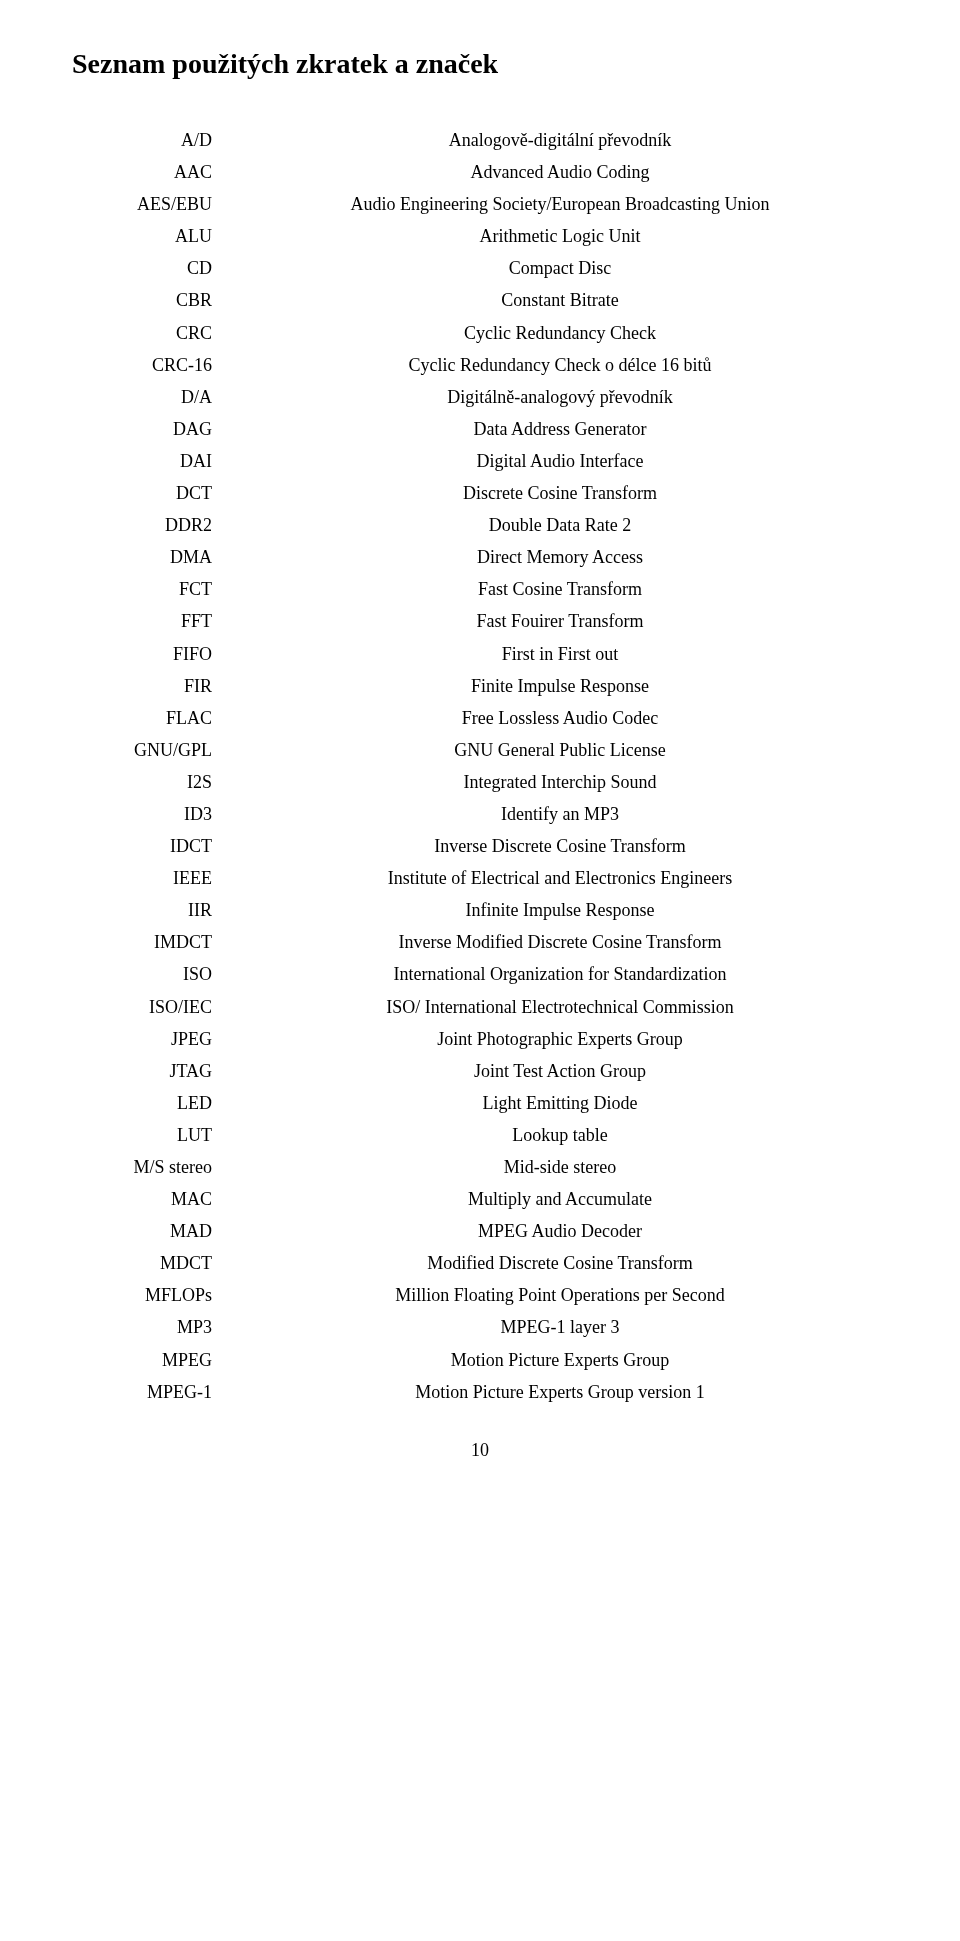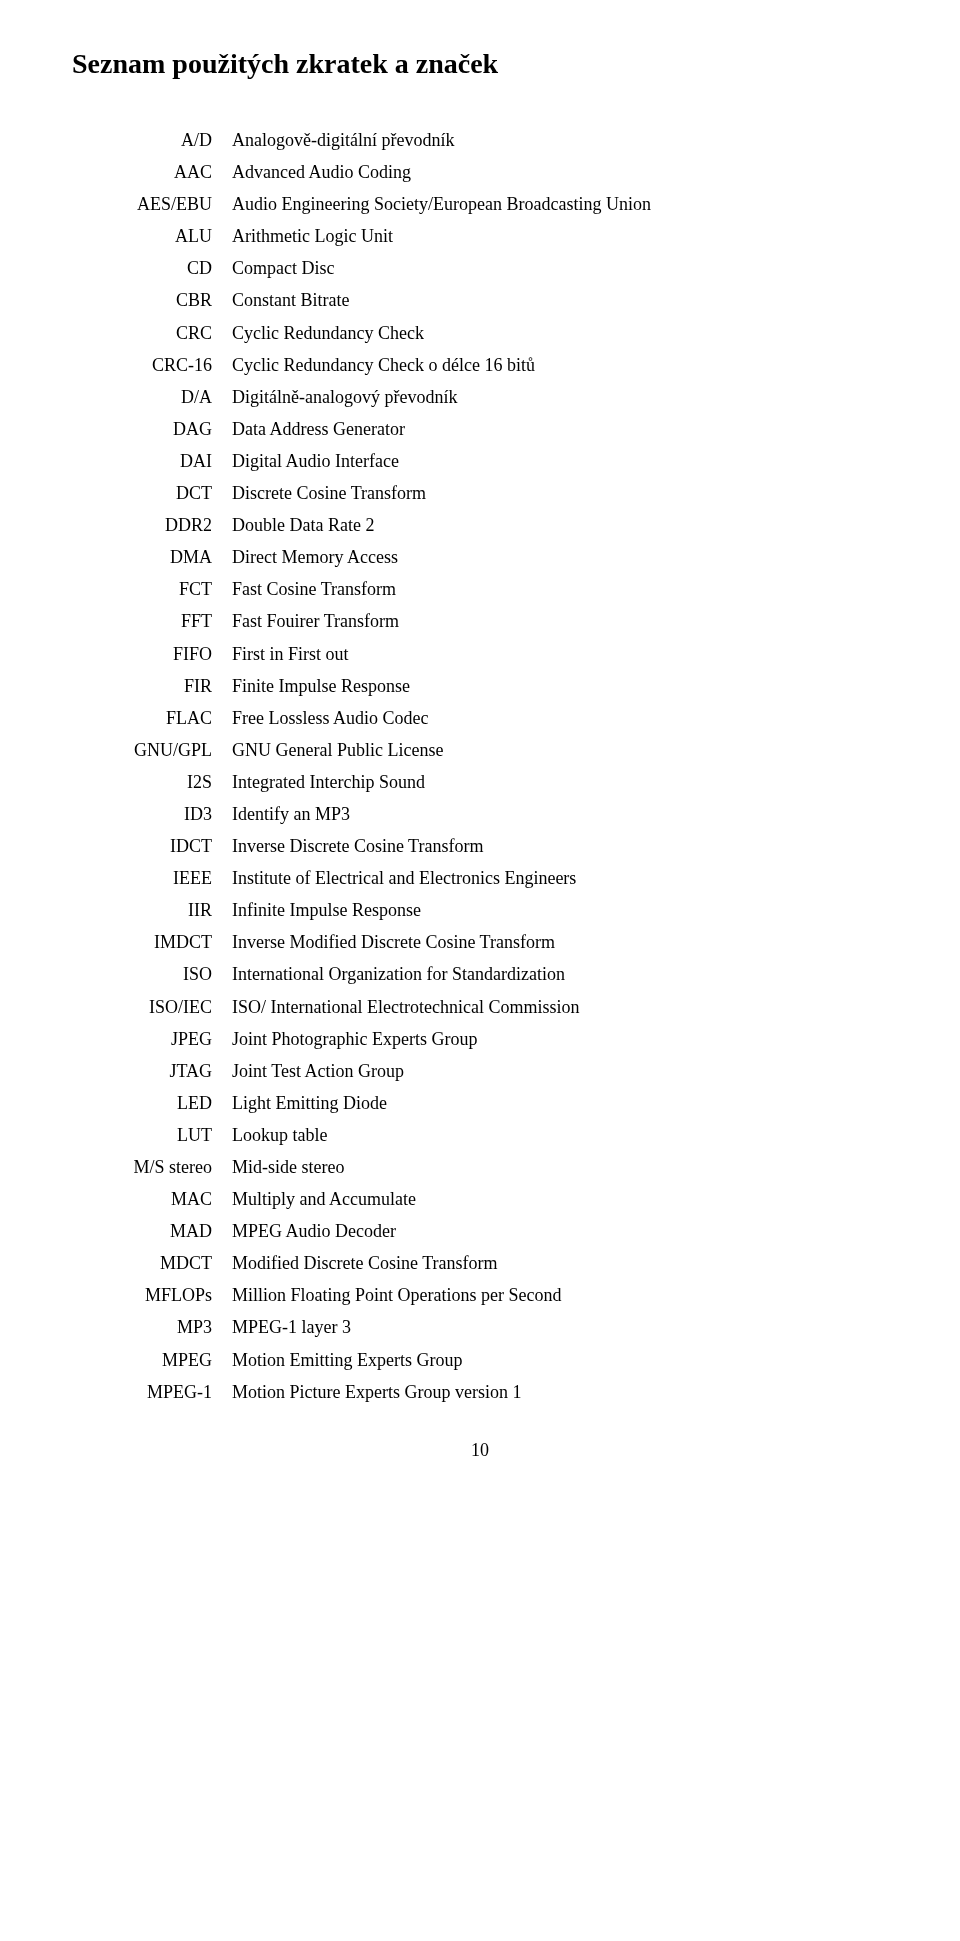--- a/index.html
+++ b/index.html
@@ -39,20 +39,21 @@
     .abbr-table td:first-child {
       width: 160px;
       font-weight: normal;
       white-space: nowrap;
       padding-right: 20px;
       text-align: right;
     }
 
     .abbr-table td:last-child {
       font-weight: normal;
+      text-align: center;
     }
 
     .page-number {
       text-align: center;
       margin-top: 32px;
       font-size: 18px;
     }
   </style>
 </head>
 <body>
@@ -208,21 +209,21 @@
       <tr>
         <td>MFLOPs</td>
         <td>Million Floating Point Operations per Second</td>
       </tr>
       <tr>
         <td>MP3</td>
         <td>MPEG-1 layer 3</td>
       </tr>
       <tr>
         <td>MPEG</td>
-        <td>Motion Emitting Experts Group</td>
+        <td>Motion Picture Experts Group</td>
       </tr>
       <tr>
         <td>MPEG-1</td>
         <td>Motion Picture Experts Group version 1</td>
       </tr>
     </tbody>
 </table>
 
 <div class="page-number">10</div>
 

